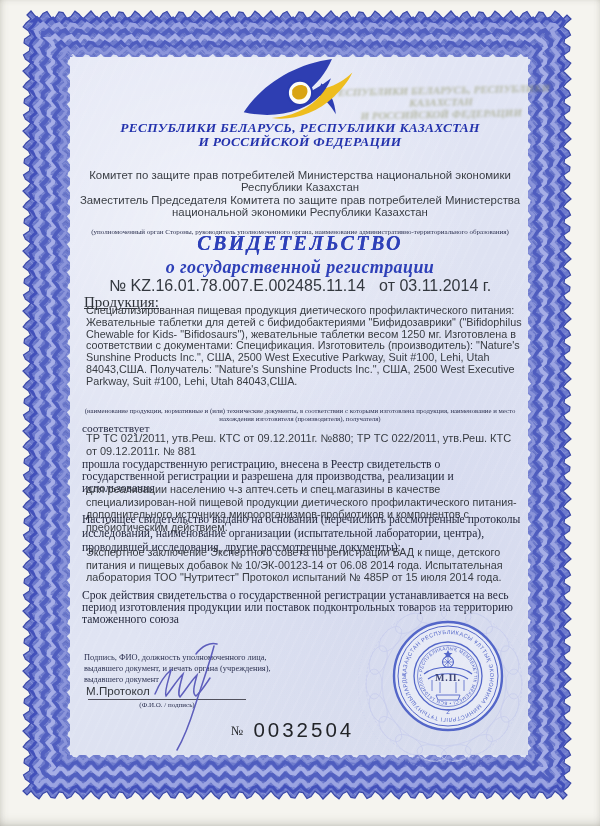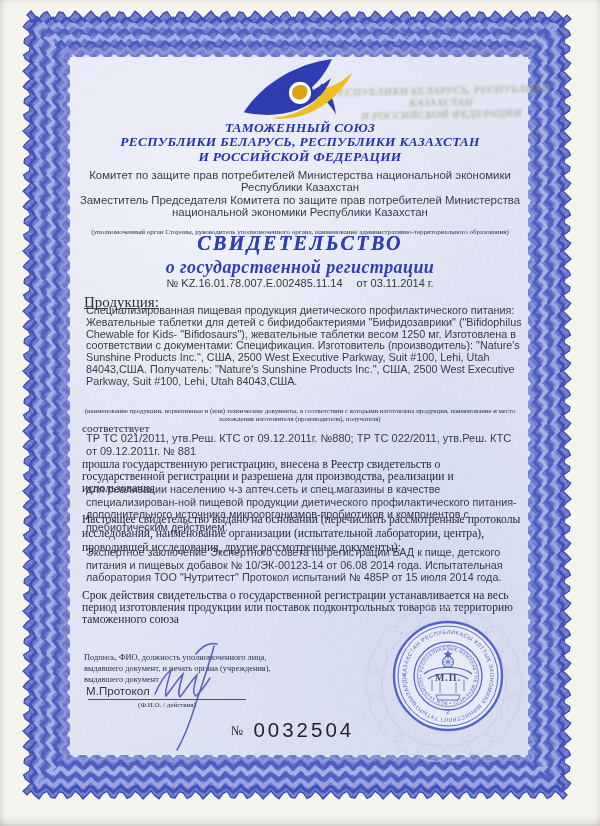--- a/index.html
+++ b/index.html
@@ -26,21 +26,21 @@
   .blk{position:absolute;color:#3a3e44;}
   .union{left:65px;top:121px;width:470px;font-size:13.4px;line-height:14.4px;
          font-weight:bold;font-style:italic;color:#2433ad;letter-spacing:.3px;}
   .committee{left:65px;top:169px;width:470px;font-size:11.4px;line-height:12.4px;color:#393d43;}
   .official{left:65px;top:194px;width:470px;font-size:11.4px;line-height:12.4px;color:#393d43;}
   .note1{left:72px;top:229px;width:456px;font-size:7px;line-height:7.8px;color:#2c3150;}
   .title{left:65px;top:232px;width:470px;font-size:20px;font-weight:bold;font-style:italic;
          color:#2e40b8;letter-spacing:2.5px;text-shadow:0 0 .5px #2e40b8;}
   .subtitle{left:65px;top:257px;width:470px;font-size:18px;font-weight:bold;font-style:italic;
          color:#2e40b8;letter-spacing:.4px;}
-  .numline{left:65px;top:277px;width:470px;font-size:11px;color:#33383f;}
+  .numline{left:65px;top:277px;width:470px;font-size:16px;color:#33383f;}
   .numline .date{margin-left:14px;}
   .prodlabel{left:84px;top:294px;font-size:15px;color:#2e3238;text-decoration:underline;}
   .prodbody{left:86px;top:305px;width:438px;font-size:10.8px;line-height:11.8px;color:#383c42;}
   .note2{left:80px;top:407px;width:440px;font-size:6.8px;line-height:8.2px;color:#2c3150;}
   .conforms{left:82px;top:422px;font-size:11.4px;color:#2a2e44;}
   .regs{left:86px;top:432px;width:436px;font-size:11px;line-height:13px;color:#383c42;}
   .regstat{left:82px;top:459px;width:442px;font-size:11.6px;line-height:11.9px;color:#24283c;}
   .usage{left:86px;top:483px;width:438px;font-size:10.8px;line-height:12.7px;color:#383c42;}
   .basis{left:82px;top:513px;width:442px;font-size:11.6px;line-height:13.8px;color:#24283c;}
   .details{left:86px;top:546px;width:438px;font-size:10.8px;line-height:12.7px;color:#383c42;}
@@ -95,21 +95,20 @@
 
 <svg class="abs" style="left:238px;top:57px" width="122" height="64" viewBox="0 0 122 66" xmlns="http://www.w3.org/2000/svg">
   <path d="M4,57 C23,28 57,7 95,2 C89,16 79,29 65,39 C73,36 84,30 94,22 C89,36 77,48 61,54 C43,61 21,61 4,57 Z" fill="#2e3eb2"></path>
   <path d="M84,27 C93,35 98,46 99,59 C93,49 87,43 79,38 C82,34 83,30 84,27 Z" fill="#2e3eb2"></path>
   <path d="M33,63 C55,66 79,58 97,41 C105,33 112,25 116,16 C108,24 99,29 89,32 C76,52 56,61 33,63 Z" fill="#eebd1f"></path>
   <circle cx="62" cy="37" r="12.5" fill="#fdfdf8" stroke="#2a3cb0" stroke-width="2.2"></circle>
   <path d="M54,34 C57,28.5 64,27.5 68,30.5 C71,34 70,39.5 66,42.5 C61,45.5 55,43.5 54,38.5 Z" fill="#d9a413"></path>
 </svg>
 
 <div class="blk union ctr ser">
-  <div>ТАМОЖЕННЫЙ СОЮЗ</div>
   <div>РЕСПУБЛИКИ БЕЛАРУСЬ, РЕСПУБЛИКИ КАЗАХСТАН</div>
   <div>И РОССИЙСКОЙ ФЕДЕРАЦИИ</div>
 </div>
 <div class="blk committee ctr sans">Комитет по защите прав потребителей Министерства национальной экономики Республики Казахстан</div>
 <div class="blk official ctr sans">Заместитель Председателя Комитета по защите прав потребителей Министерства национальной экономики Республики Казахстан</div>
 <div class="blk note1 ctr ser">(уполномоченный орган Стороны, руководитель уполномоченного органа, наименование административно-территориального образования)</div>
 <div class="blk title ctr ser">СВИДЕТЕЛЬСТВО</div>
 <div class="blk subtitle ctr ser">о государственной регистрации</div>
 <div class="blk numline ctr sans">
   <span>№ KZ.16.01.78.007.E.002485.11.14</span><span class="date">от  03.11.2014 г.</span>
@@ -122,21 +121,21 @@
 <div class="blk regs sans">ТР ТС 021/2011, утв.Реш. КТС от 09.12.2011г. №880; ТР ТС 022/2011, утв.Реш. КТС от 09.12.2011г. № 881</div>
 <div class="blk regstat ser">прошла государственную регистрацию, внесена в Реестр свидетельств о государственной регистрации и разрешена для производства, реализации и использования</div>
 <div class="blk usage sans">для реализации населению ч-з аптеч.сеть и спец.магазины в качестве специализирован-ной пищевой продукции диетического профилактического питания- дополнительного источника микроорганизмов-пробиотиков и компонентов с пребиотическим действием.</div>
 <div class="blk basis ser">Настоящее свидетельство выдано на основании (перечислить рассмотренные протоколы исследований, наименование организации  (испытательной лаборатории, центра), проводившей исследования, другие рассмотренные документы):</div>
 <div class="blk details sans">Экспертное заключение Экспертного совета по регистрации БАД к пище, детского питания и пищевых добавок № 10/ЭК-00123-14 от 06.08 2014 года. Испытательная лаборатория ТОО "Нутритест" Протокол испытаний № 485Р от 15 июля 2014 года.</div>
 <div class="blk validity ser">Срок действия свидетельства о государственной регистрации устанавливается на весь период изготовления продукции или поставок подконтрольных товаров на территорию таможенного союза</div>
 
 <div class="blk signote ser">Подпись, ФИО,  должность уполномоченного лица, выдавшего документ, и печать органа (учреждения), выдавшего документ</div>
 <div class="blk signer sans">М.Протокол</div>
 <div class="abs sigline"></div>
-<div class="blk caption ctr ser">(Ф.И.О. / действия)</div>
+<div class="blk caption ctr ser">(Ф.И.О. / подпись)</div>
 <div class="abs stampno">
   <span class="lbl">№</span>
   <span class="val">0032504</span>
 </div>
 
 <svg id="seal" class="abs" viewBox="0 0 180 180" xmlns="http://www.w3.org/2000/svg">
   <g id="rosette" stroke="#c6cbec" fill="none" opacity="0.85" stroke-width="0.8" transform="translate(86,96)">
       <circle r="86" stroke-dasharray="1 2" opacity="0.5"></circle>
       <circle r="78" stroke-dasharray="2 2"></circle>
       <circle r="62"></circle>

